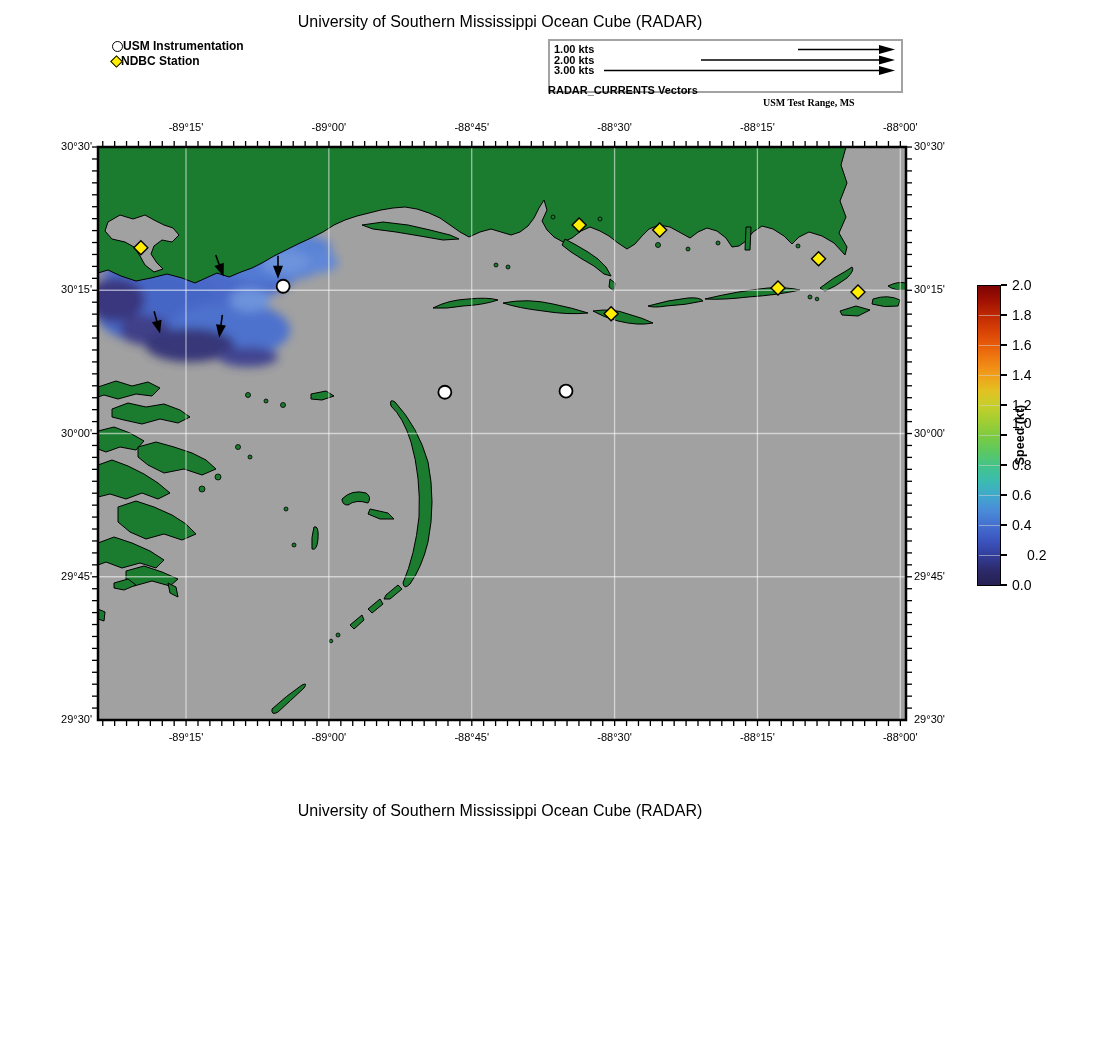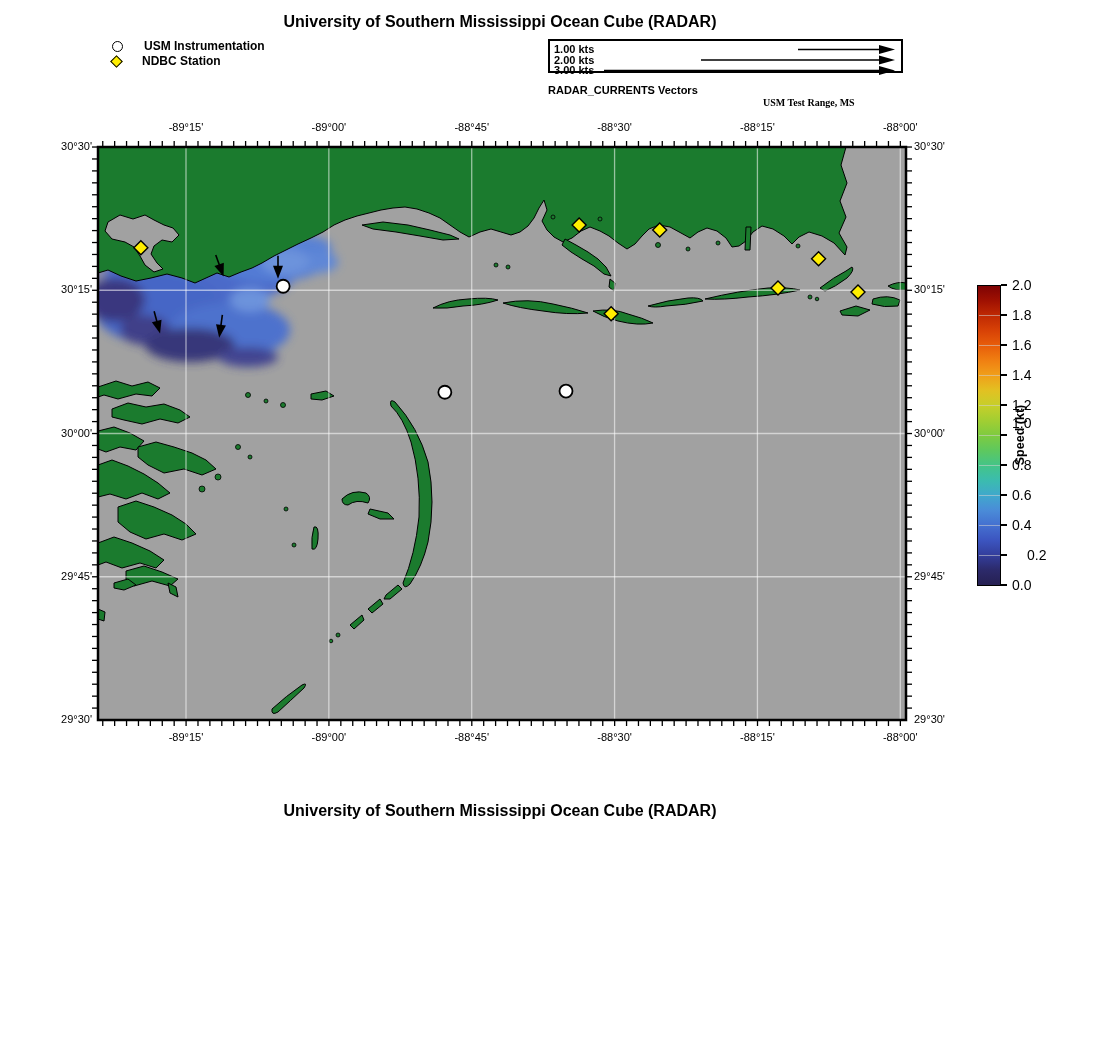--- a/index.html
+++ b/index.html
@@ -1,25 +1,25 @@
 <!DOCTYPE html>
 <html><head>
 <meta charset="utf-8">
 <style>
   html,body{margin:0;padding:0;background:#fff;}
   #page{position:relative;width:1100px;height:1050px;background:#ffffff;overflow:hidden;
         font-family:"Liberation Sans",sans-serif;color:#000;}
   .abs{position:absolute;}
-  .title{font-size:16px;font-weight:bold;text-align:center;white-space:nowrap;}
+  .title{font-size:16px;font-weight:normal;text-align:center;white-space:nowrap;}
   .serif{font-family:"Liberation Serif",serif;font-weight:bold;white-space:nowrap;}
-  .legend-row{position:absolute;display:flex;align-items:center;gap:21px;height:14px;}
+  .legend-row{position:absolute;display:flex;align-items:center;gap:0;height:14px;}
   .legend-label{font-size:12px;font-weight:bold;white-space:nowrap;}
   .legend-circle{width:11px;height:11px;border:1.6px solid #000;border-radius:50%;background:#fff;box-sizing:border-box;}
   .legend-diamond{width:9px;height:9px;border:1.5px solid #000;background:#ffee00;transform:rotate(45deg);box-sizing:border-box;}
-  #vector-box{left:548px;top:39px;width:355px;height:34px;border:2px solid #000000;box-sizing:border-box;background:#fff;}
+  #vector-box{left:548px;top:39px;width:355px;height:54px;border:2px solid #a3a3a3;box-sizing:border-box;background:#fff;}
   .vrow-label{position:absolute;left:4px;font-size:11px;font-weight:bold;line-height:11px;white-space:nowrap;}
   #vector-caption{left:548px;top:84px;width:355px;font-size:11px;font-weight:bold;}
   .axis-label{position:absolute;font-size:11px;line-height:13px;white-space:nowrap;}
   #colorbar{left:977px;top:285px;width:24px;height:301px;border:1.5px solid #000;box-sizing:border-box;}
   .cb-tick{position:absolute;width:6px;height:1.4px;background:#000;}
   .cb-sep{position:absolute;width:21px;height:1px;background:rgba(210,210,210,0.55);}
   .cb-label{position:absolute;font-size:14px;line-height:14px;}
   #cb-title{left:1020px;top:435px;font-size:12.5px;font-weight:bold;transform:translate(-50%,-50%) rotate(-90deg);white-space:nowrap;}
 </style>
 </head>

